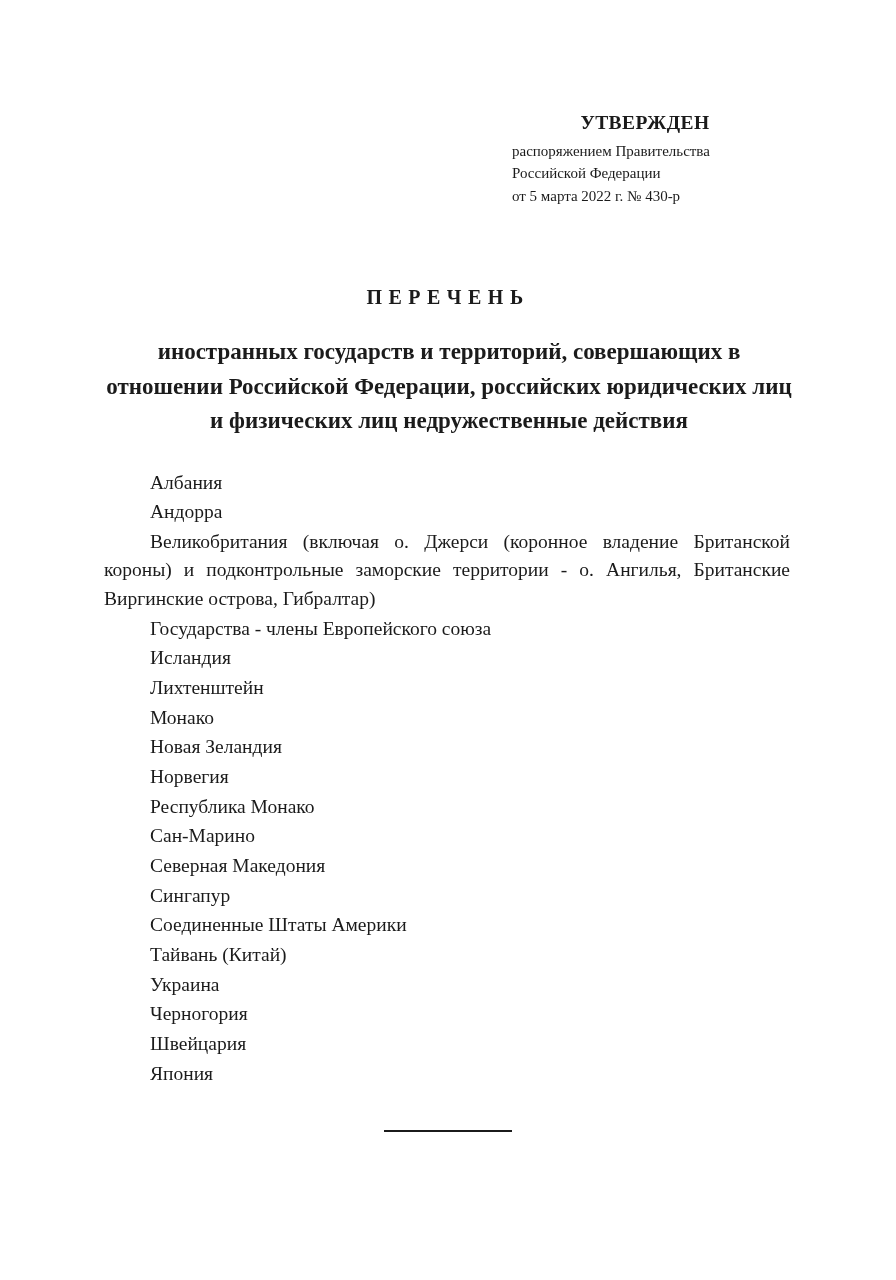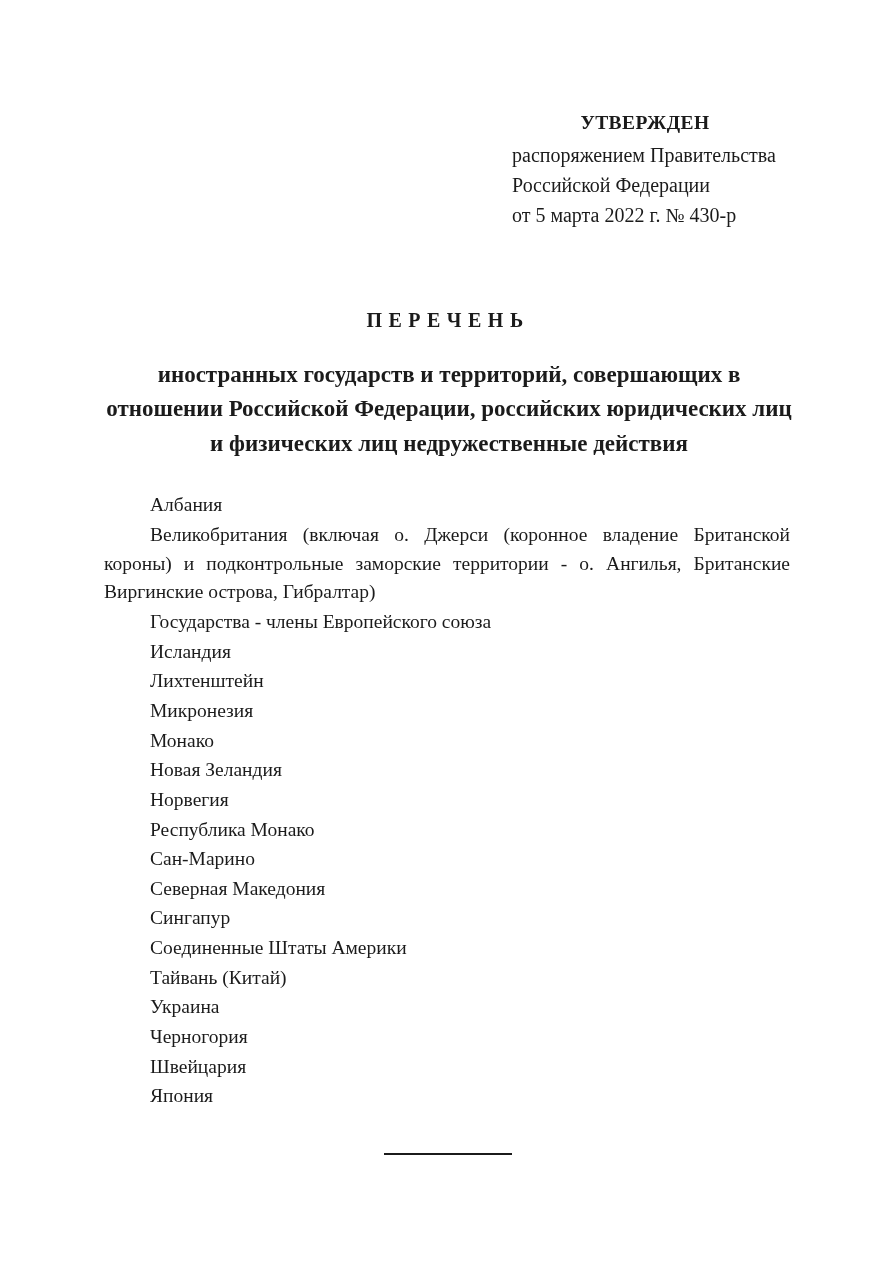--- a/index.html
+++ b/index.html
@@ -31,21 +31,21 @@
   }
   .approval-title {
     font-size: 19.5px;
     font-weight: 700;
     letter-spacing: 0.4px;
     text-align: center;
     margin-bottom: 2px;
     padding-right: 6px;
   }
   .approval-line {
-    font-size: 20px;
+    font-size: 15px;
     font-weight: 400;
     white-space: nowrap;
   }
   .approval-line.l2 { padding-left: 8px; }
   .approval-line.l3 { padding-left: 8px; }
   .approval-line.l4 { padding-left: 8px; }
 
   
   .doc-heading {
     margin-top: 78px;
@@ -104,25 +104,25 @@
     <div class="approval-line l3">Российской Федерации</div>
     <div class="approval-line l4">от 5 марта 2022 г.  № 430-р</div>
   </div>
 
   <div class="doc-heading">ПЕРЕЧЕНЬ</div>
 
   <div class="doc-subtitle">иностранных государств и территорий, совершающих в отношении Российской Федерации, российских юридических лиц и физических лиц недружественные действия</div>
 
   <div class="list">
     <div class="list-item">Албания</div>
+    <div class="list-item">Андорра</div>
     <div class="list-item wrap">Великобритания (включая о. Джерси (коронное владение Британской короны) и подконтрольные заморские территории - о. Ангилья, Британские Виргинские острова, Гибралтар)</div>
     <div class="list-item">Государства - члены Европейского союза</div>
     <div class="list-item">Исландия</div>
     <div class="list-item">Лихтенштейн</div>
-    <div class="list-item">Микронезия</div>
     <div class="list-item">Монако</div>
     <div class="list-item">Новая Зеландия</div>
     <div class="list-item">Норвегия</div>
     <div class="list-item">Республика Монако</div>
     <div class="list-item">Сан-Марино</div>
     <div class="list-item">Северная Македония</div>
     <div class="list-item">Сингапур</div>
     <div class="list-item">Соединенные Штаты Америки</div>
     <div class="list-item">Тайвань (Китай)</div>
     <div class="list-item">Украина</div>

